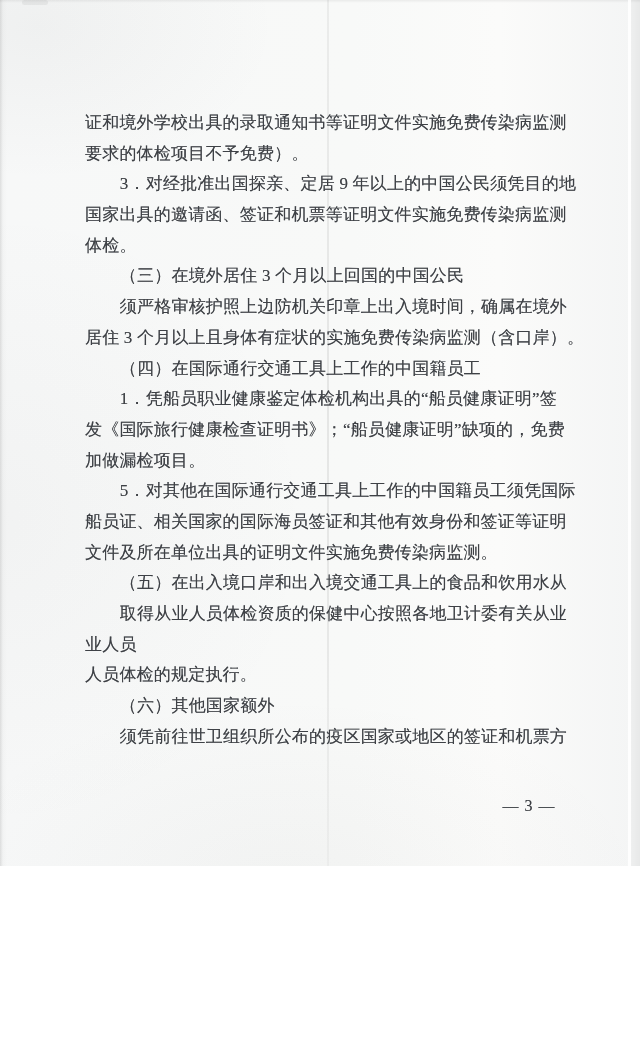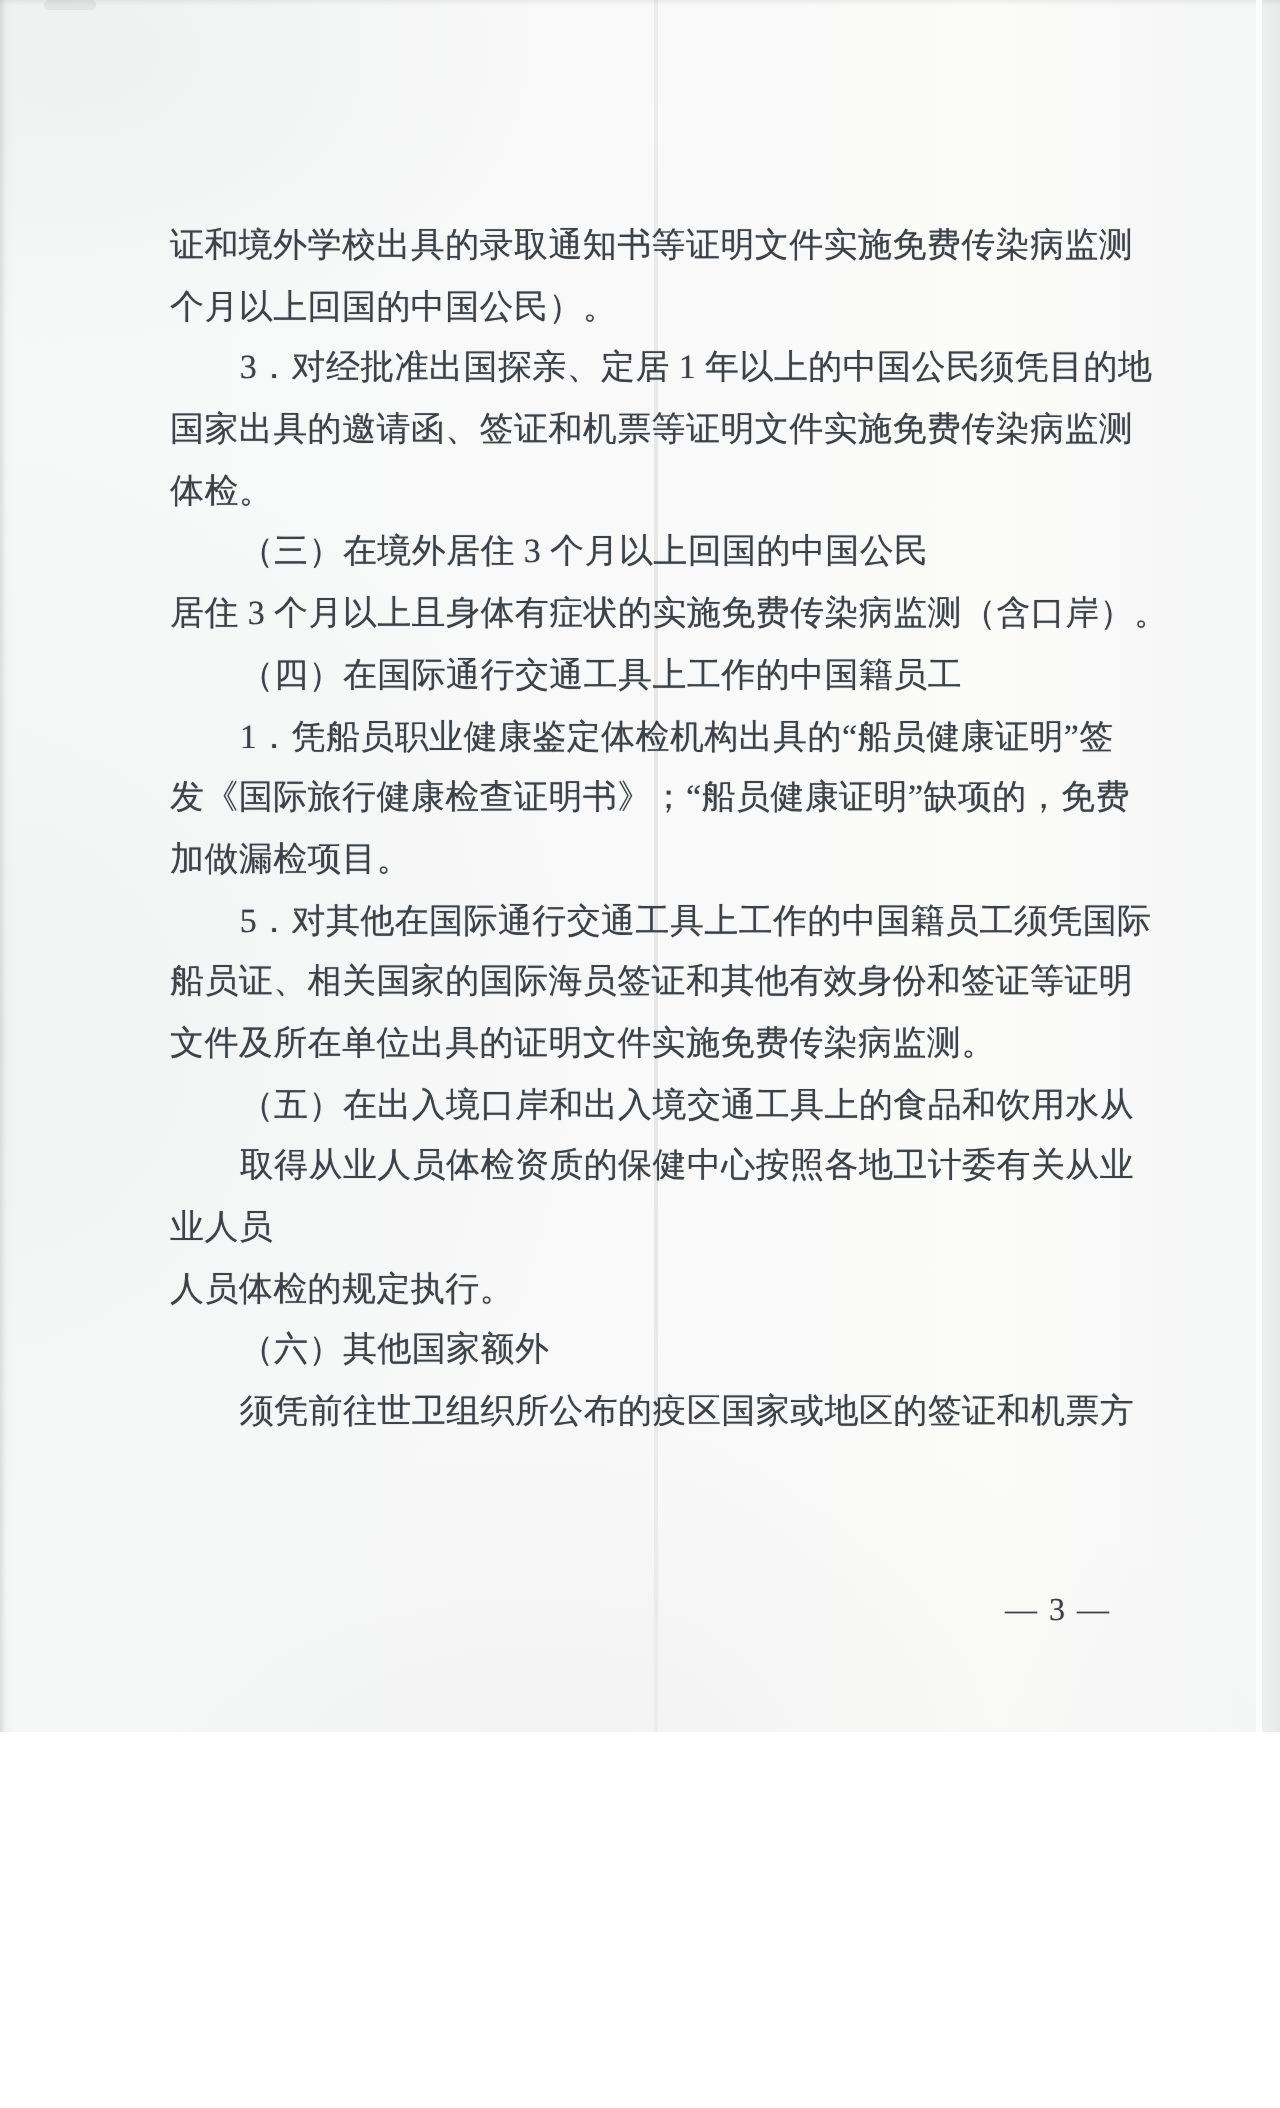--- a/index.html
+++ b/index.html
@@ -118,25 +118,26 @@
   <div class="photo">
     <div class="edge-top"></div>
     <div class="edge-left"></div>
     <div class="edge-right-highlight"></div>
     <div class="edge-right-shade"></div>
     <div class="smudge-topleft"></div>
     <div class="crease"></div>
 
     <div class="text-block">
         <div class="line">证和境外学校出具的录取通知书等证明文件实施免费传染病监测</div>
-        <div class="line">个月以上回国的中国公民）。</div>
-        <div class="line indent">3．对经批准出国探亲、定居 1 年以上的中国公民须凭目的地</div>
+        <div class="line">要求的体检项目不予免费）。</div>
+        <div class="line indent">3．对经批准出国探亲、定居 9 年以上的中国公民须凭目的地</div>
         <div class="line">国家出具的邀请函、签证和机票等证明文件实施免费传染病监测</div>
         <div class="line">体检。</div>
         <div class="line indent">（三）在境外居住 3 个月以上回国的中国公民</div>
+        <div class="line indent">须严格审核护照上边防机关印章上出入境时间，确属在境外</div>
         <div class="line">居住 3 个月以上且身体有症状的实施免费传染病监测（含口岸）。</div>
         <div class="line indent">（四）在国际通行交通工具上工作的中国籍员工</div>
         <div class="line indent">1．凭船员职业健康鉴定体检机构出具的“船员健康证明”签</div>
         <div class="line">发《国际旅行健康检查证明书》；“船员健康证明”缺项的，免费</div>
         <div class="line">加做漏检项目。</div>
         <div class="line indent">5．对其他在国际通行交通工具上工作的中国籍员工须凭国际</div>
         <div class="line">船员证、相关国家的国际海员签证和其他有效身份和签证等证明</div>
         <div class="line">文件及所在单位出具的证明文件实施免费传染病监测。</div>
         <div class="line indent">（五）在出入境口岸和出入境交通工具上的食品和饮用水从</div>
         <div class="line indent">取得从业人员体检资质的保健中心按照各地卫计委有关从业</div>

